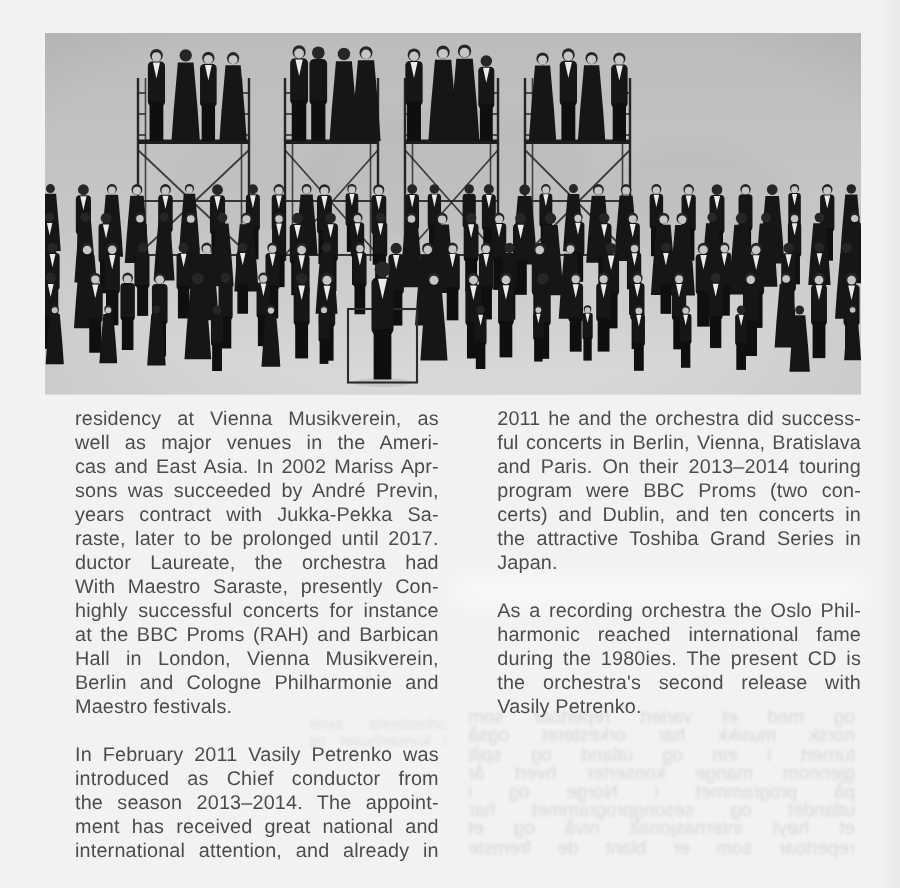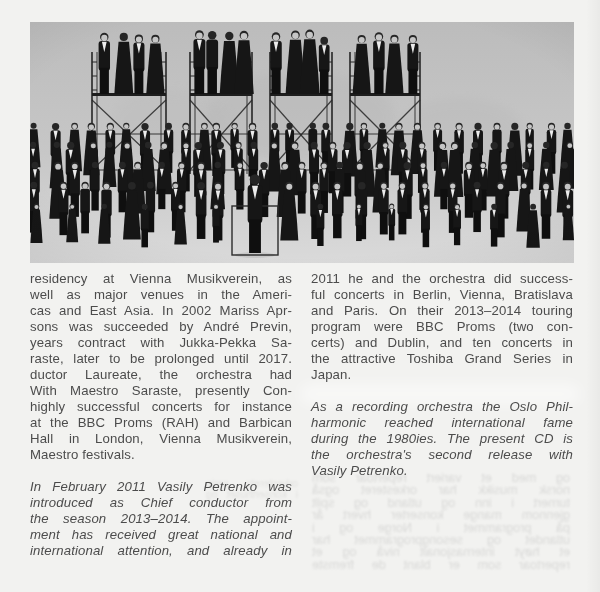--- a/index.html
+++ b/index.html
@@ -16,22 +16,22 @@
   .photo-frame{
     position:absolute;left:30px;top:22px;width:544px;height:241px;
     background:#c6c6c6;overflow:hidden;
   }
   .photo-frame svg{display:block;width:100%;height:100%;filter:blur(.3px);}
   .columns{
     position:absolute;left:30px;top:271px;width:544px;display:flex;gap:19px;
     color:#4c4c4c;font-size:13.2px;line-height:16px;letter-spacing:.12px;
     z-index:2;
   }
-  .col{width:262px;}
-  .para + .para{margin-top:16px;font-style:italic;}
+  .col{width:262px;margin-left:20px;}
+  .para + .para{margin-top:16px;}
   .line{text-align:justify;text-align-last:justify;}
   .line.last{text-align-last:left;}
   
   .ghost{
     position:absolute;transform:scaleX(-1);color:#8f8f8f;filter:blur(1px);
     z-index:1;pointer-events:none;
   }
   .ghost .gline{text-align:justify;text-align-last:justify;}
   .ghost-right{left:312px;top:472px;width:258px;font-size:12.6px;line-height:12.4px;opacity:.26;}
   .ghost-left{left:206px;top:478px;width:92px;font-size:10.5px;line-height:10.5px;opacity:.18;}
@@ -967,20 +967,21 @@
           <div class="line">well as major venues in the Ameri-</div>
           <div class="line">cas and East Asia. In 2002 Mariss Apr-</div>
           <div class="line">sons was succeeded by André Previn,</div>
           <div class="line">years contract with Jukka-Pekka Sa-</div>
           <div class="line">raste, later to be prolonged until 2017.</div>
           <div class="line">ductor Laureate, the orchestra had</div>
           <div class="line">With Maestro Saraste, presently Con-</div>
           <div class="line">highly successful concerts for instance</div>
           <div class="line">at the BBC Proms (RAH) and Barbican</div>
           <div class="line">Hall in London, Vienna Musikverein,</div>
+          <div class="line">Berlin and Cologne Philharmonie and</div>
           <div class="line last">Maestro festivals.</div>
         </div>
         <div class="para">
           <div class="line">In February 2011 Vasily Petrenko was</div>
           <div class="line">introduced as Chief conductor from</div>
           <div class="line">the season 2013–2014. The appoint-</div>
           <div class="line">ment has received great national and</div>
           <div class="line">international attention, and already in</div>
         </div>
       </div>

